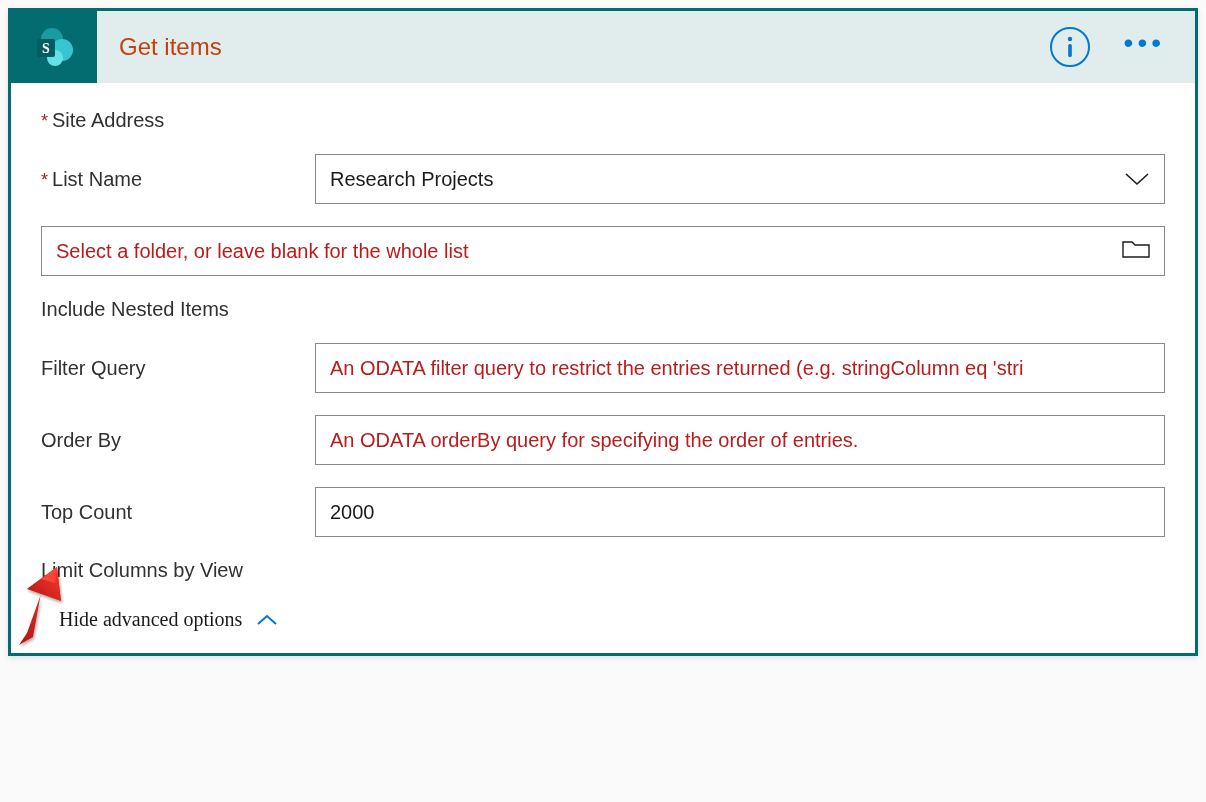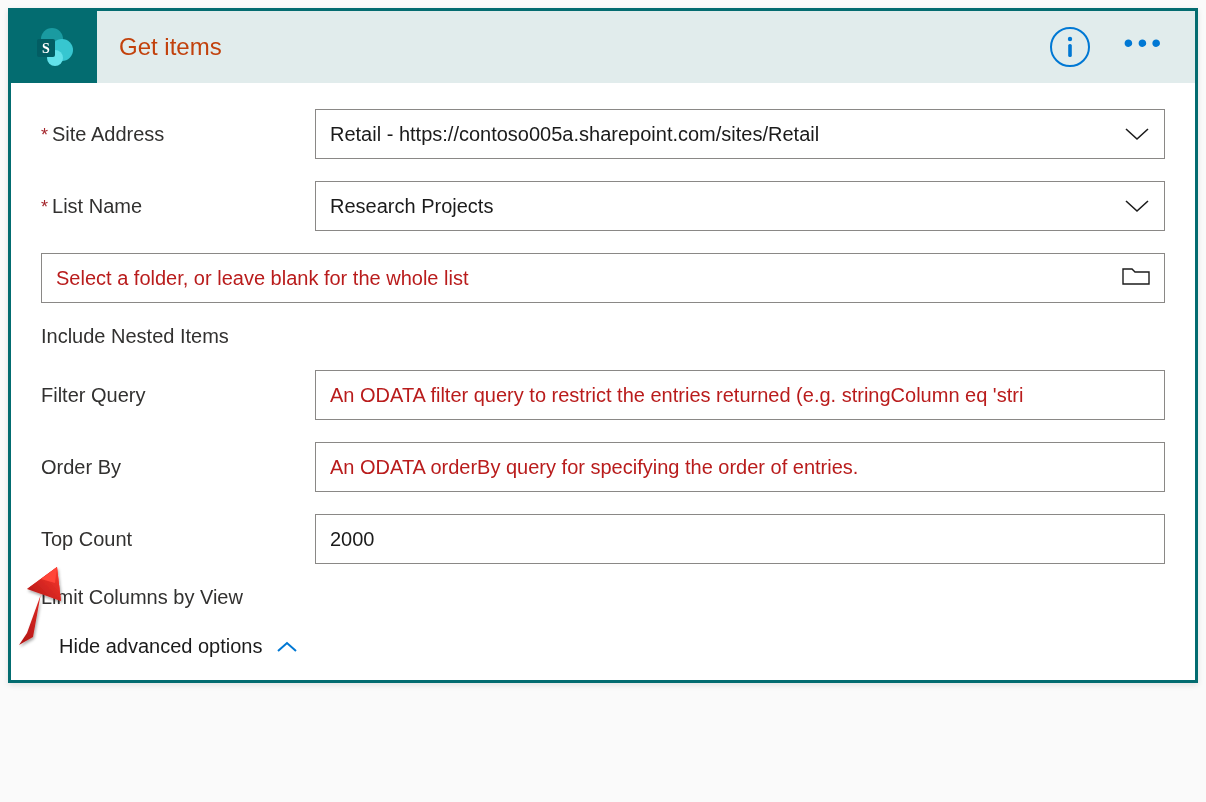--- a/index.html
+++ b/index.html
@@ -111,20 +111,21 @@
     margin-left: 10px;
   }
   .toggle-row {
     margin-top: 26px;
     margin-bottom: 4px;
     display: flex;
     align-items: center;
     gap: 14px;
     cursor: pointer;
     padding-left: 18px;
+    font-family: Liberation Serif, serif;
   }
   .toggle-row span.txt { font-size: 20px; color: #1b1b1b; }
   .toggle-row .chev-up svg { stroke: #0078d4; }
   
   .arrow-anno {
     position: absolute;
     pointer-events: none;
   }
 </style>
 </head>
@@ -155,28 +156,20 @@
       <div class="more-btn">•••</div>
     </div>
   </div>
 
   <div class="body">
 
     <div class="row">
       <div class="label">
         <span class="req">*</span>
         <span>Site Address</span>
-      </div>
-      <div class="control">
-        <span class="control-value">Retail - https://contoso005a.sharepoint.com/sites/Retail</span>
-        <span class="chevron">
-          <svg width="26" height="14" viewBox="0 0 26 14" fill="none" stroke-width="1.6">
-              <polyline points="2,2 13,12 24,2"></polyline>
-            </svg>
-        </span>
       </div>
     </div>
 
     <div class="row">
       <div class="label">
         <span class="req">*</span>
         <span>List Name</span>
       </div>
       <div class="control">
         <span class="control-value">Research Projects</span>

